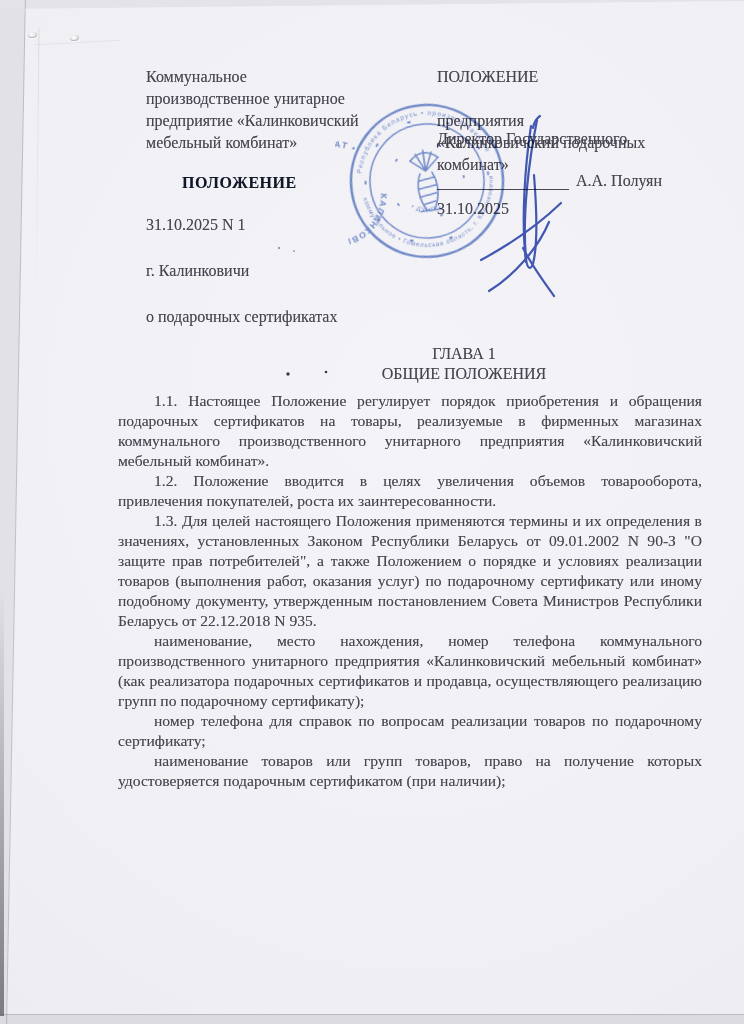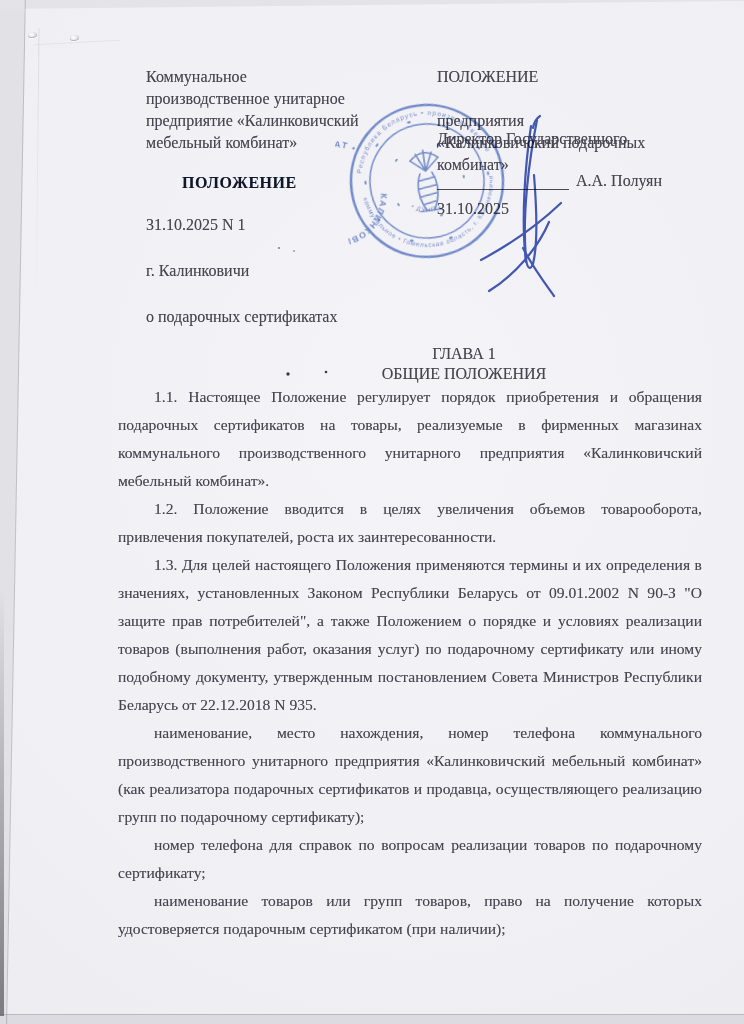--- a/index.html
+++ b/index.html
@@ -34,22 +34,22 @@
   .txt{position:absolute;color:#474650;font-size:16px;line-height:22px;
        text-shadow:0 0 .4px rgba(71,70,80,.45);white-space:nowrap;}
   .issuer{left:146px;}
   .approve{left:437px;}
   .bold{font-weight:bold;color:#0f172a;margin-left:36px;}
   .sig-line{position:absolute;left:437px;top:189px;width:132px;height:1.3px;
             background:#4a4952;z-index:1;}
   .chapter{position:absolute;left:118px;top:344px;width:584px;text-align:center;
            transform:translateX(54px);color:#474650;font-size:16px;line-height:20px;
            text-shadow:0 0 .4px rgba(71,70,80,.45);}
-  .bodytext{position:absolute;left:118px;top:383px;width:584px;color:#474650;
-            font-size:15.6px;line-height:28px;text-align:justify;
+  .bodytext{position:absolute;left:118px;top:391px;width:584px;color:#474650;
+            font-size:15.6px;line-height:20px;text-align:justify;
             text-shadow:0 0 .4px rgba(71,70,80,.42);}
   .bodytext p{margin:0;text-indent:36px;}
 
   .stamp{position:absolute;left:341px;top:95px;z-index:3;mix-blend-mode:multiply;
          opacity:.82;filter:blur(.35px);transform:rotate(-8deg);}
   .overlay{position:absolute;left:0;top:0;z-index:4;mix-blend-mode:multiply;}
 </style>
 </head>
 <body>
 

